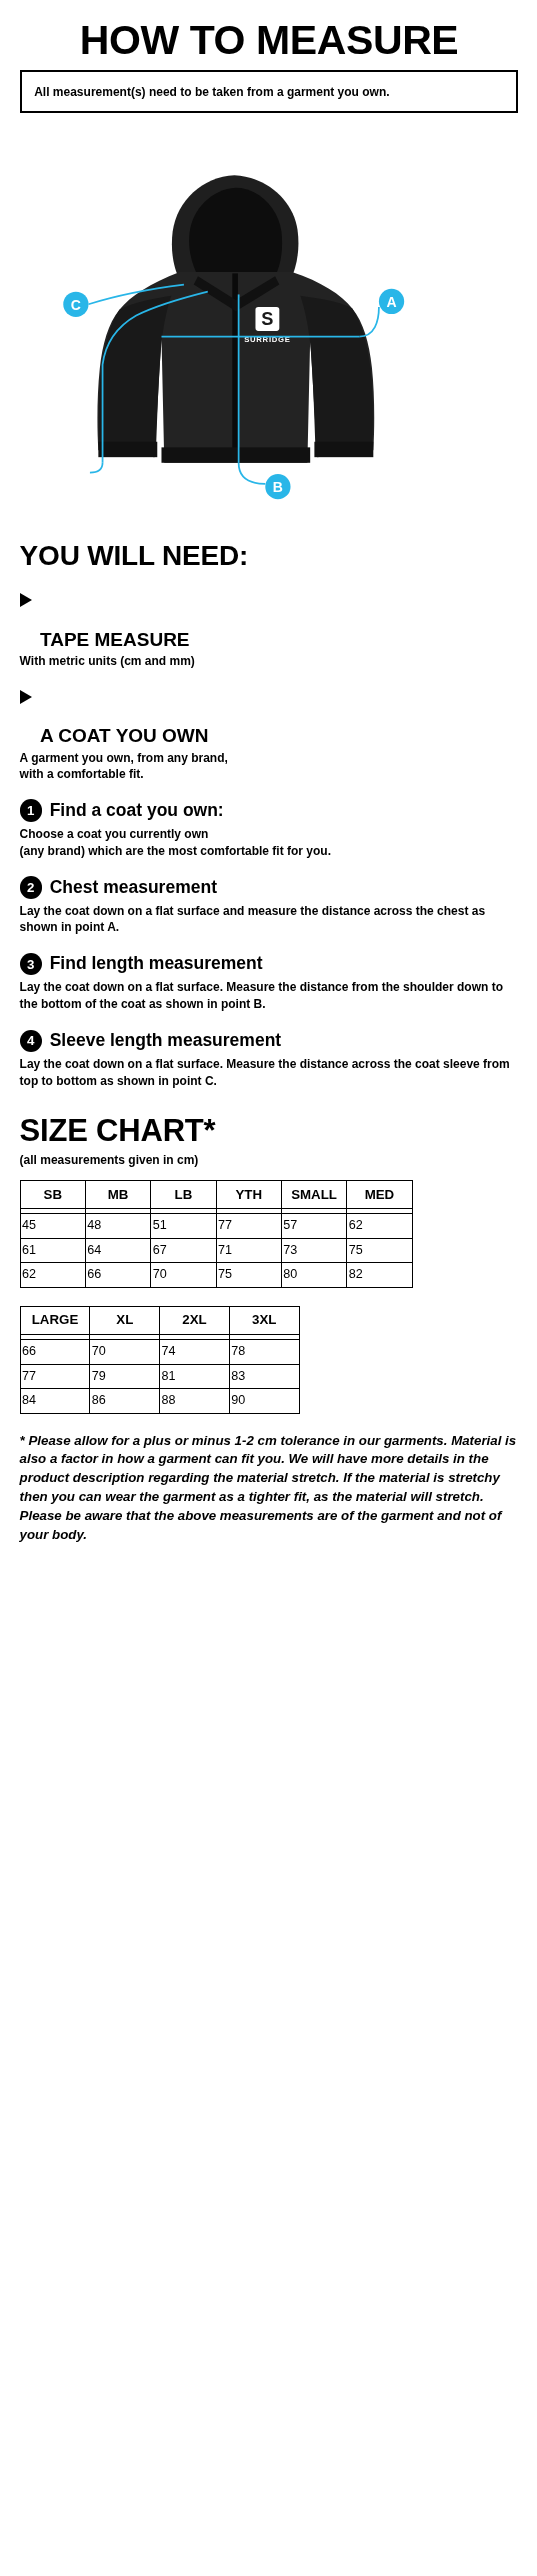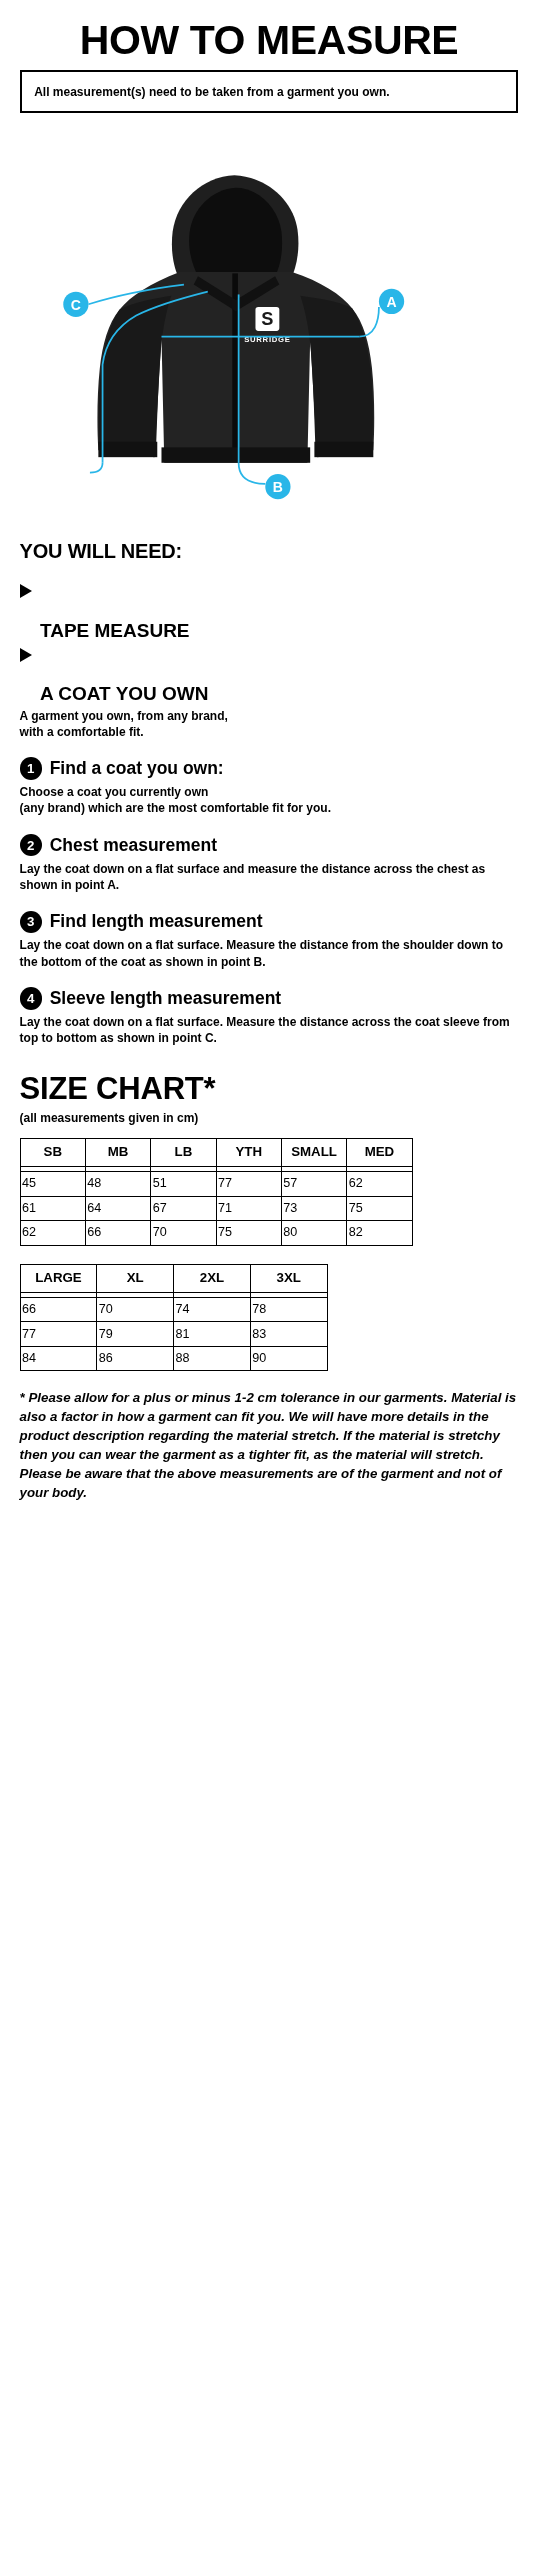--- a/index.html
+++ b/index.html
@@ -51,21 +51,21 @@
     height: 379px;
     margin: 12.6px 0 28px 0;
   }
   .illus-svg {
     display: block;
     margin: 0 auto;
   }
 
   
   h2.section-title {
-    font-size: 20px;
+    font-size: 28px;
     font-weight: bold;
     margin: 18px 0 18px 0;
     letter-spacing: -0.2px;
   }
 
   .need-row {
     display: flex;
     align-items: flex-start;
     margin-bottom: 2.8px;
   }
@@ -181,21 +181,21 @@
     height: 4.2px;
     padding: 0;
   }
   table.size-table td.blank {
     border-top: none;
     border-bottom: none;
   }
 
   .tbl1 { width: 393px; }
   .tbl1 col.c { width: 56px; }
-  .tbl2 { width: 308px; }
+  .tbl2 { width: 280px; }
   .tbl2 col.c { width: 70px; }
 
   .footnote {
     font-size: 13.3px;
     font-weight: bold;
     font-style: italic;
     line-height: 1.42;
     margin: 14px 0 28px 0;
   }
 </style>
@@ -266,20 +266,21 @@
         </g>
       </svg>
     </div>
 
     <h2 class="section-title">YOU WILL NEED:</h2>
 
     <div class="need-row">
       <div class="tri"></div>
       <div class="need-title">TAPE MEASURE</div>
     </div>
+    <div class="need-sub">With metric units (cm and mm)</div>
 
     <div class="need-row">
       <div class="tri"></div>
       <div class="need-title">A COAT YOU OWN</div>
     </div>
     <div class="need-sub" style="white-space:pre-line">A garment you own, from any brand,
 with a comfortable fit.</div>
 
     <div>
       <div class="step-row">

